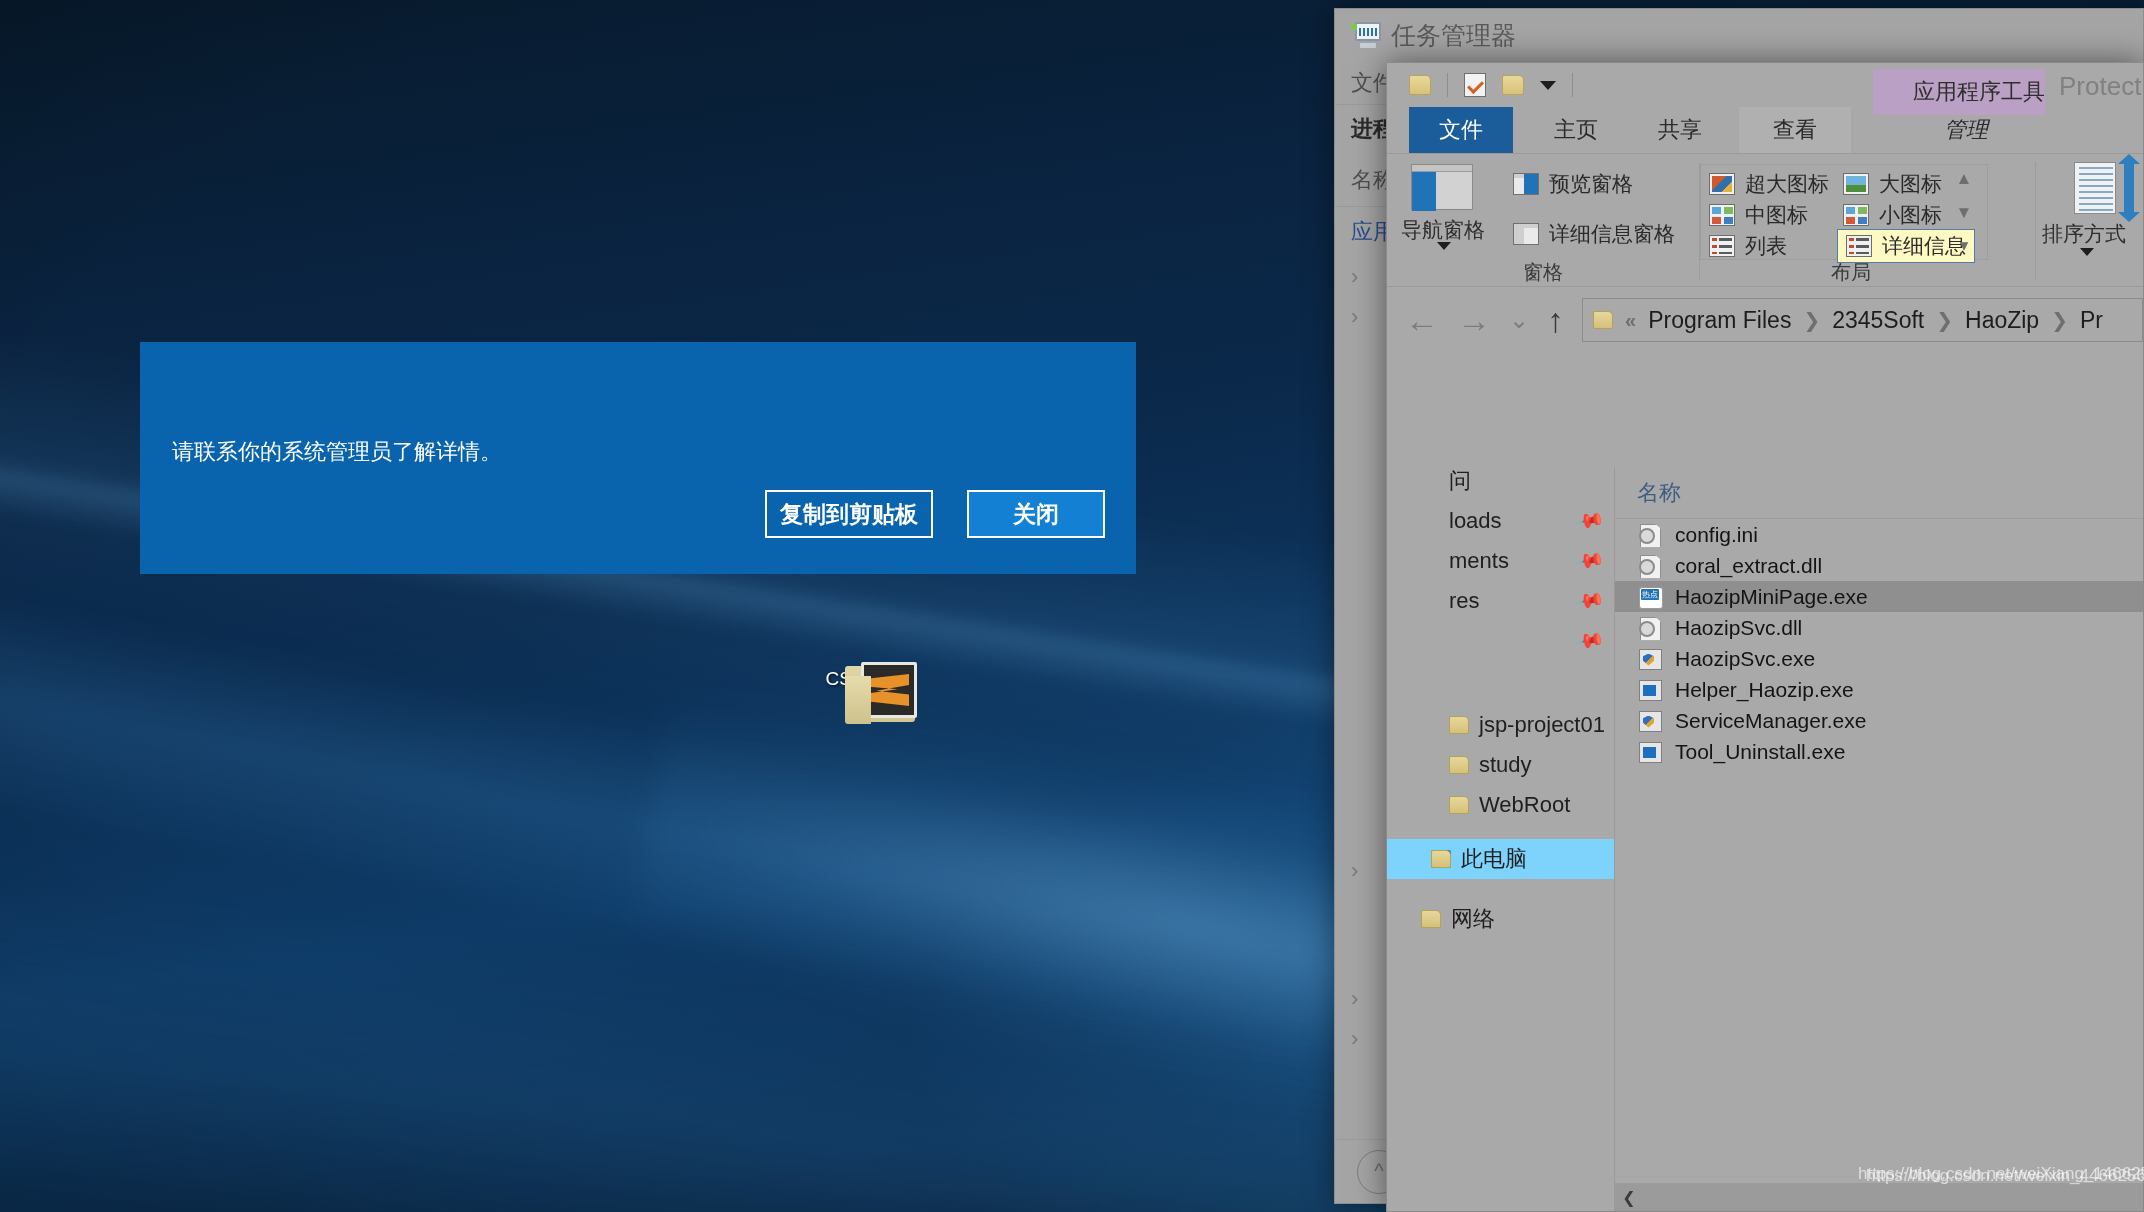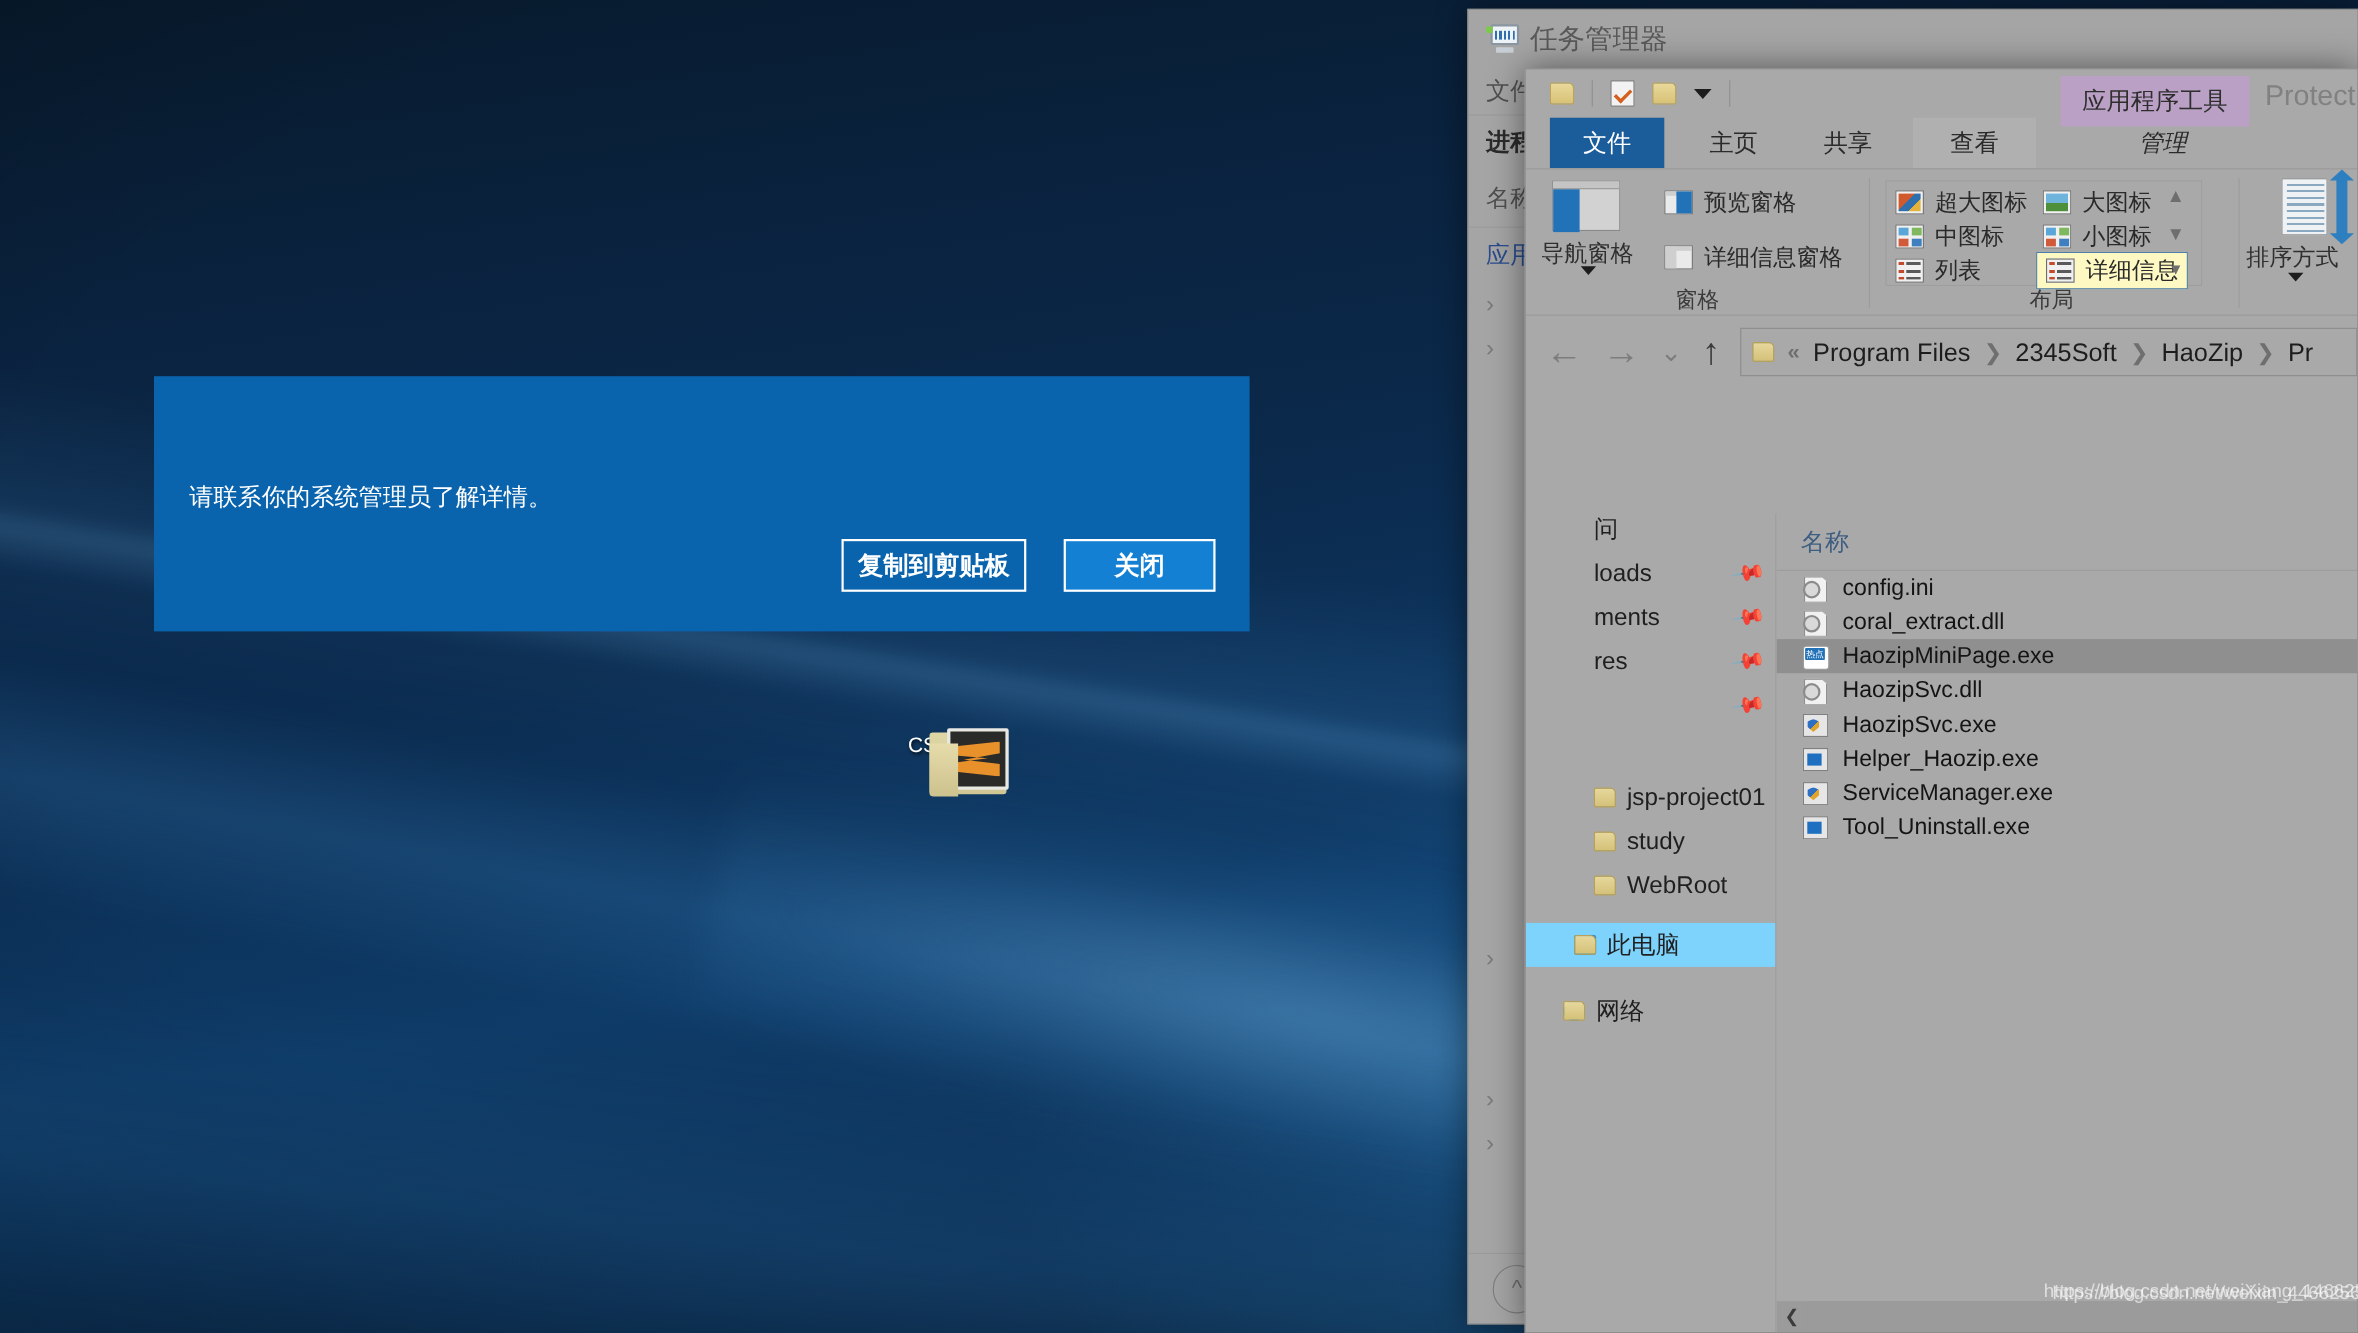--- a/index.html
+++ b/index.html
@@ -177,21 +177,21 @@
   .qat-check:after {
     content:""; position:absolute; left:3px; top:7px; width:12px; height:6px;
     border-left:3px solid #d4601f; border-bottom:3px solid #d4601f; transform: rotate(-45deg);
   }
   .qat-caret { width:0;height:0;border-left:8px solid transparent;border-right:8px solid transparent;border-top:9px solid #1d1d1d; }
 
   
   #ex-tabs { height: 46px; position: relative; }
   .ctx-tab {
     position:absolute; left: 486px; top: -38px; width: 172px; height: 46px;
-    background: #b9a0c4; display:flex; align-items:center; justify-content:center;
+    background: #b9a0c4; display:flex; align-items:center; justify-content:flex-end;
     font-size: 22px; color:#2e2e2e;
   }
   .protect-label {
     position:absolute; left: 672px; top: -36px; font-size: 26px; color:#818181;
   }
   .rtab {
     position:absolute; top:0; height:46px; display:flex; align-items:center; justify-content:center;
     font-size: 22px; color:#2b2b2b;
   }
   .rtab.active { background:#1b5c9a; color:#fff; }
@@ -449,21 +449,21 @@
       <div class="ribbon-item" style="left:126px; top:66px;">
         <span class="mini-pane l">
             <span class="bar"></span>
           </span>
         <span>详细信息窗格</span>
       </div>
       <div class="grp-title">窗格</div>
     </div>
     <div class="grp-sep" style="left:312px;"></div>
 
-    <div class="grp" style="left:313px; width:330px;">
+    <div class="grp" style="left:299px; width:330px;">
       <div class="layout-box">
         <div class="ribbon-item" style="left:8px; top:5px;">
           <span class="vi-ico">
               <i class="vi-big"></i>
             </span>
           <span>超大图标</span>
         </div>
         <div class="ribbon-item" style="left:142px; top:5px;">
           <span class="vi-ico">
               <i class="vi-pic"></i>

